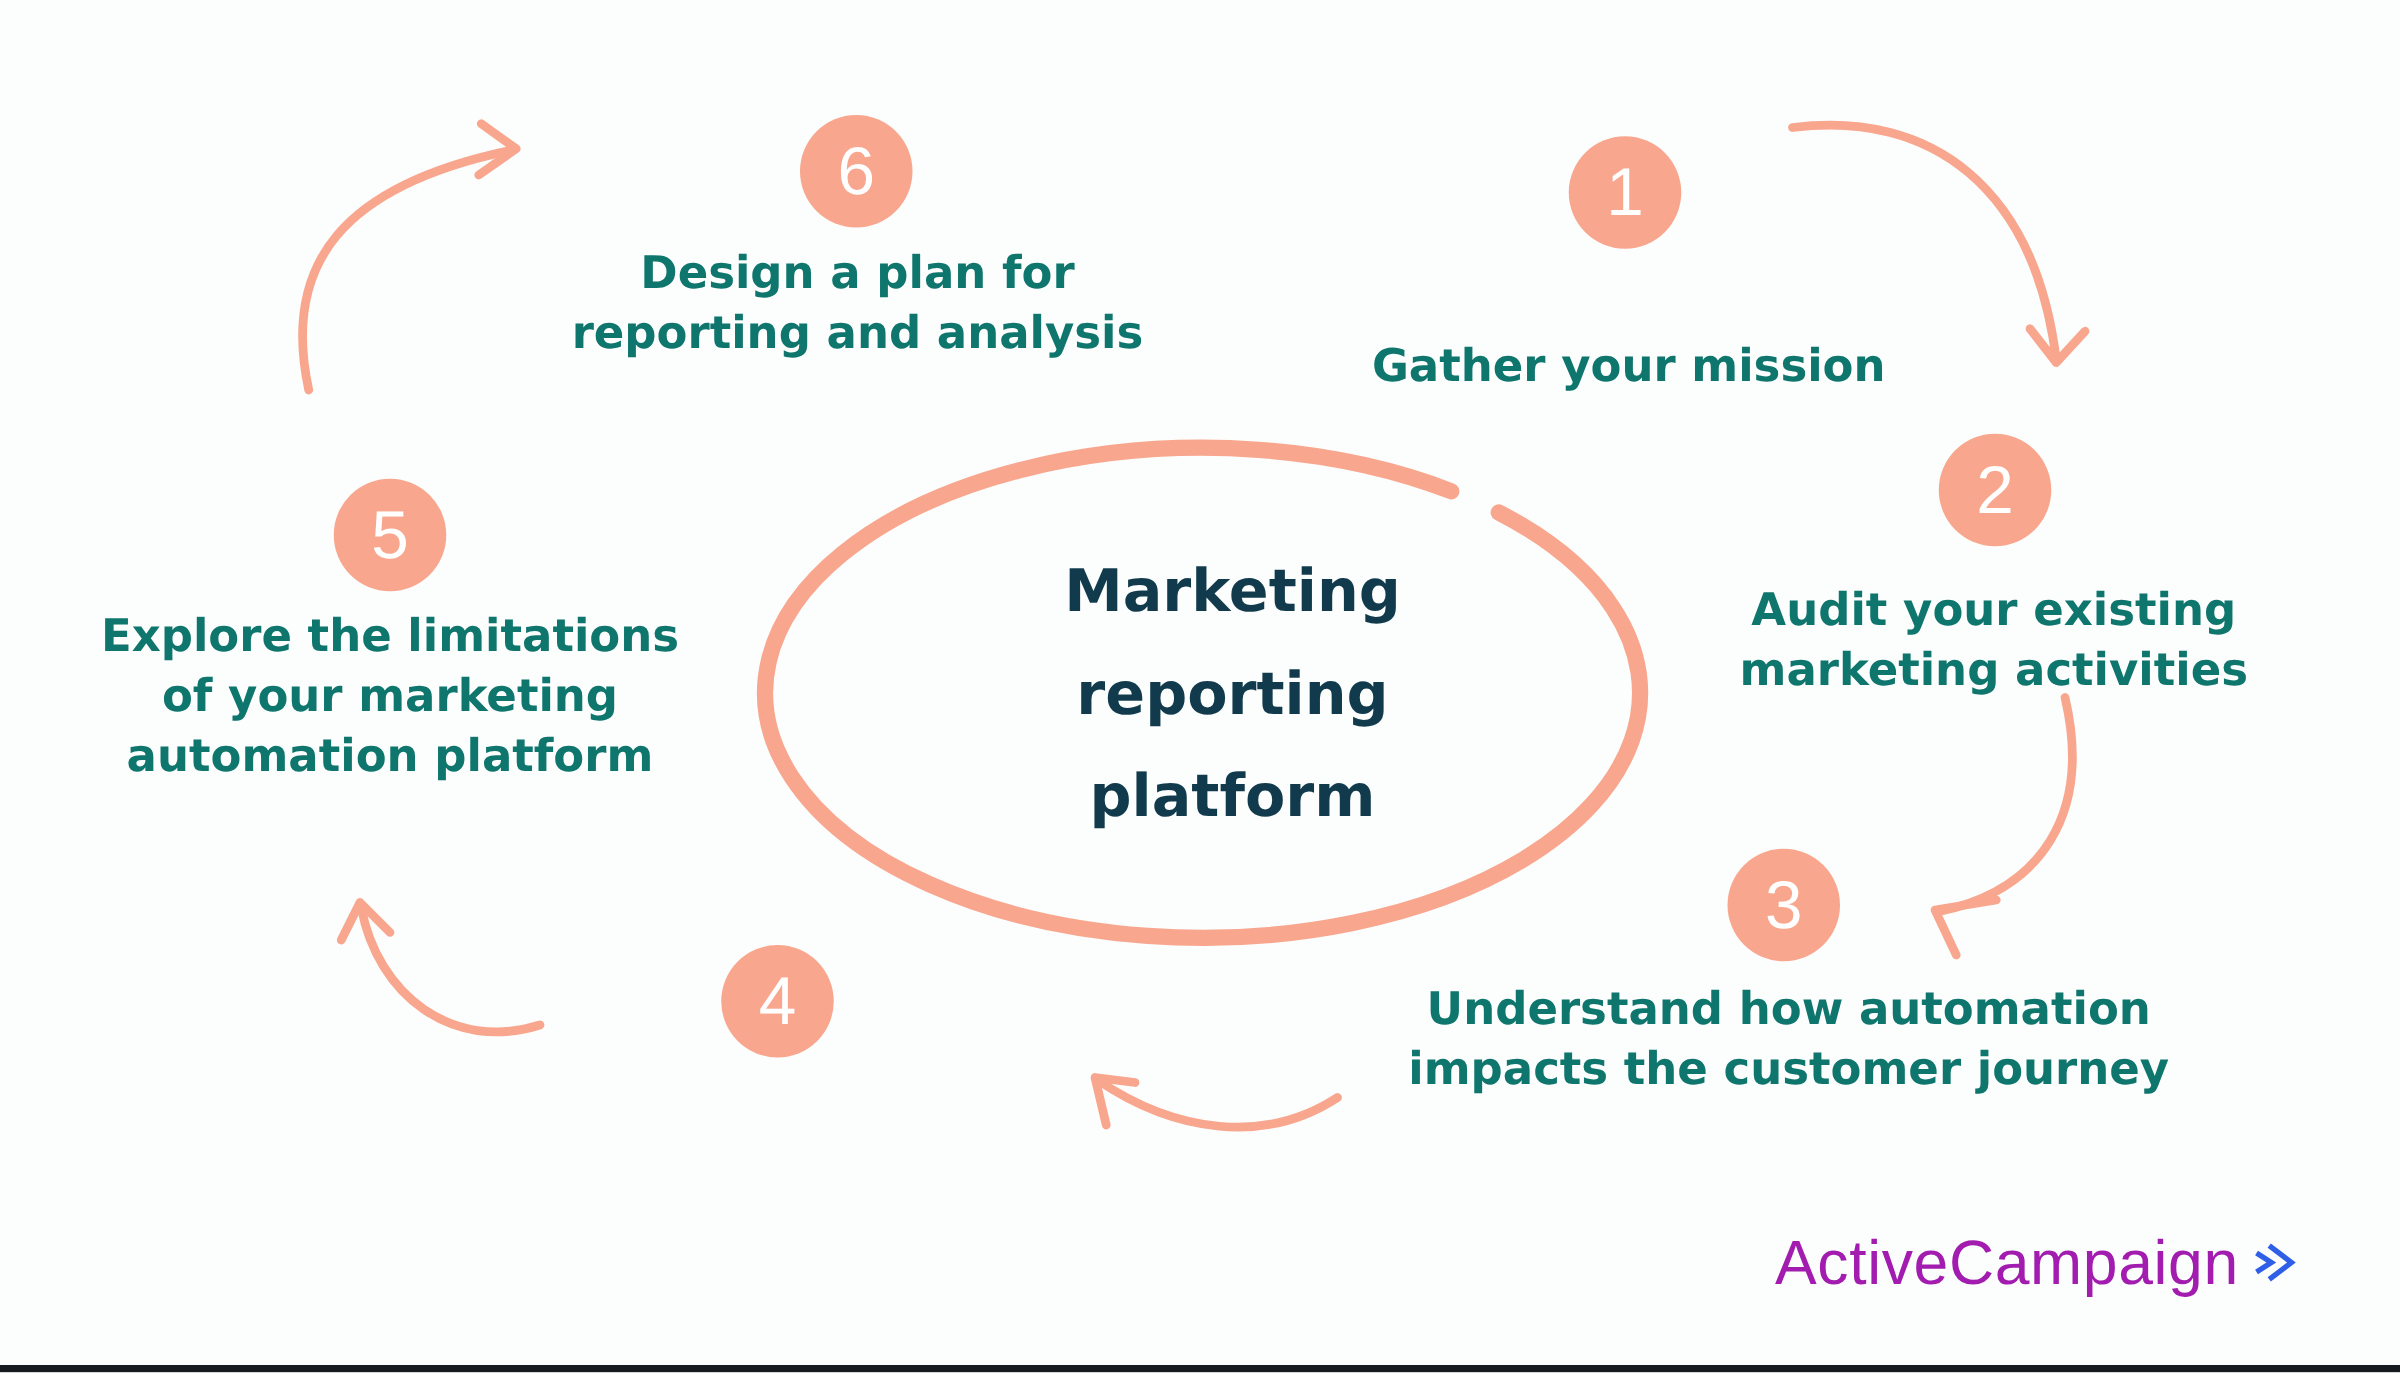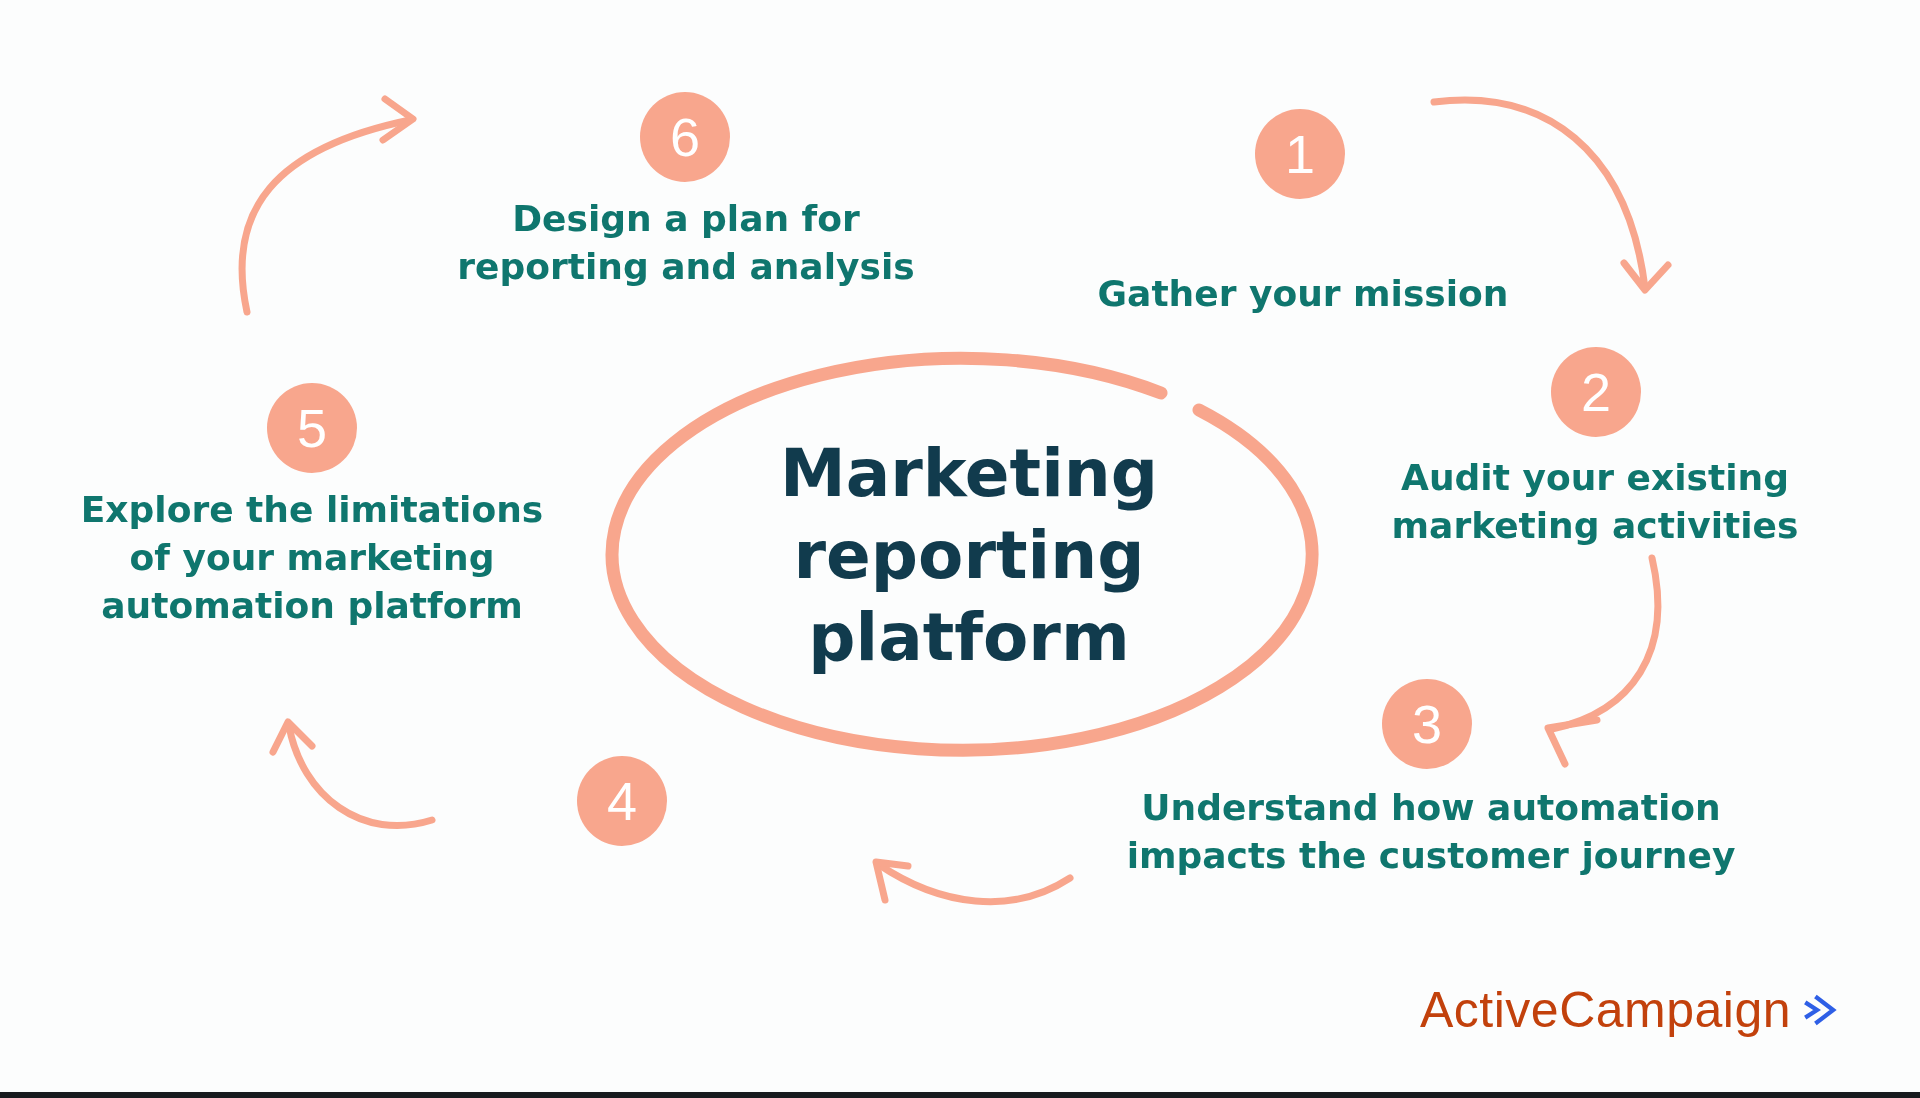--- a/index.html
+++ b/index.html
@@ -6,23 +6,23 @@
   .canvas{
     position:relative;
     width:1920px;height:1098px;
     background:#FCFDFD;
     overflow:hidden;
     font-family:"DejaVu Sans", sans-serif;
   }
   .arrows-layer{position:absolute;left:0;top:0;width:1920px;height:1098px;}
   
   .title{
-    position:absolute;left:569px;top:433px;width:800px;
+    position:absolute;left:586px;top:433px;width:800px;
     text-align:center;
-    font-size:66px;font-weight:bold;line-height:82px;
+    font-size:47px;font-weight:bold;line-height:82px;
     color:#113B4D;letter-spacing:0px;
   }
   .title div{white-space:nowrap;}
   
   .circle{
     position:absolute;width:90px;height:90px;border-radius:50%;
     background:#F8A68D;
     display:flex;align-items:center;justify-content:center;
     color:#ffffff;font-size:54px;font-weight:400;
     font-family:"Liberation Sans", sans-serif;
@@ -35,30 +35,30 @@
   .c6{left:640px;top:92px;}
   
   .label{
     position:absolute;width:640px;
     text-align:center;
     font-size:36px;font-weight:bold;line-height:48px;
     color:#0f766e;
   }
   .label div{white-space:nowrap;}
   .l1{left:983px;top:246px;margin-top:24px;}
-  .l2{left:1275px;top:454px;}
+  .l2{left:1275px;top:465px;}
   .l3{left:1111px;top:784px;}
   .l4{left:301px;top:858px;}
   .l5{left:-8px;top:486px;}
   .l6{left:366px;top:195px;}
   
   .logo{
     position:absolute;left:1420px;top:980px;width:420px;height:60px;
     display:flex;align-items:center;justify-content:flex-end;gap:10px;
-    color:#c2410c;
+    color:#a21caf;
     font-family:"Liberation Sans", sans-serif;
     font-size:50px;font-weight:400;letter-spacing:0.5px;
   }
   .logo .word{white-space:nowrap;}
   .bottom-bar{
     position:absolute;left:0;bottom:0;width:100%;height:6px;
     background:#171A1E;
   }
 </style>
 </head>

